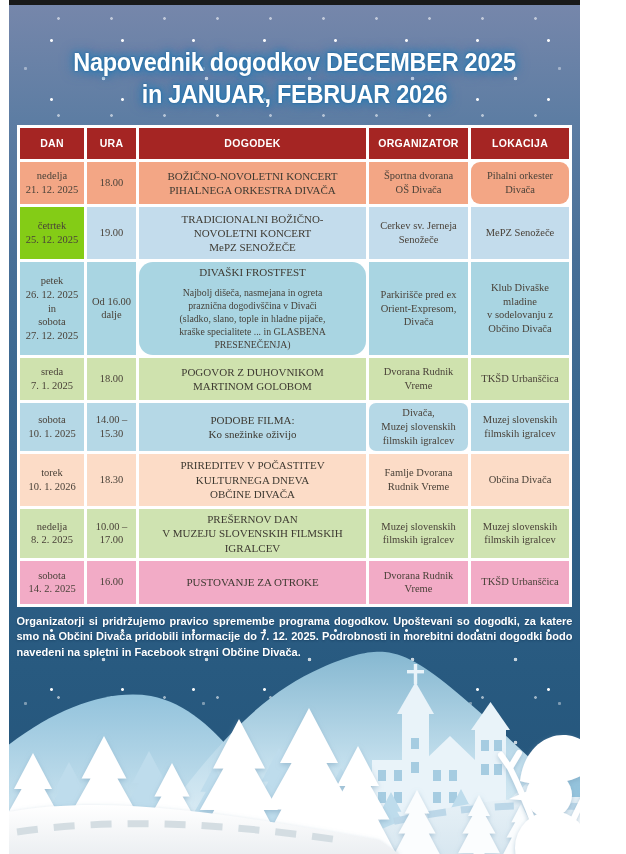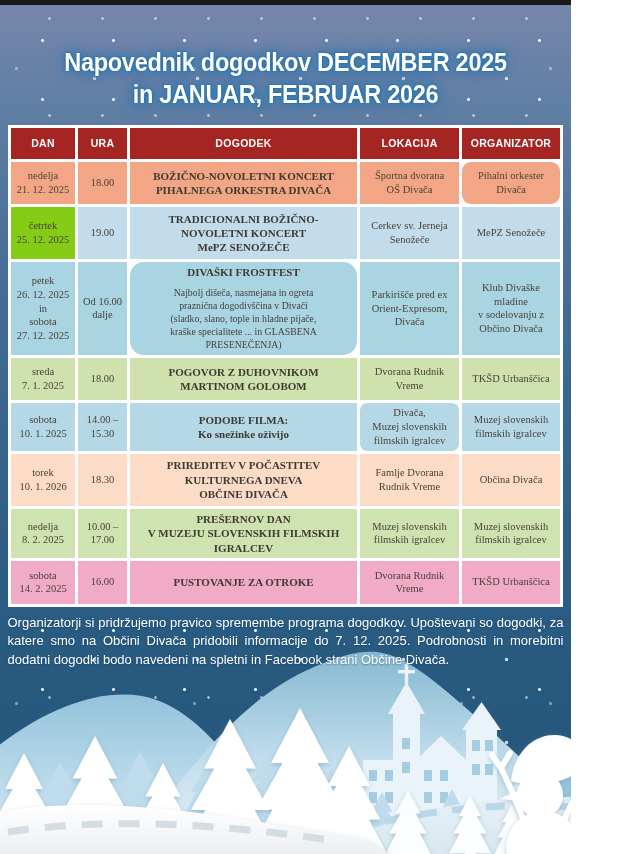--- a/index.html
+++ b/index.html
@@ -1,19 +1,20 @@
 <!DOCTYPE html>
 <html style="--header-bg: #a52523;"><head>
 <meta charset="utf-8">
 <style>
   html,body{margin:0;padding:0;}
   .page{
     position:relative;width:571px;height:854px;overflow:hidden;
     font-family:"Liberation Sans",sans-serif;
     background:linear-gradient(180deg,#7787ab 0%,#5d7da3 14%,#486f97 30%,#3a678f 46%,#2f5f87 62%,#285a80 78%,#24547a 100%);
+    margin-left:9px;
   }
   .topbar{position:absolute;top:0;left:0;width:100%;height:5px;background:#191919;z-index:9;}
   
   .snow{
     position:absolute;inset:0;z-index:1;pointer-events:none;
     background-image:
       radial-gradient(circle,rgba(255,255,255,.95) 1.1px,transparent 1.8px),
       radial-gradient(circle,rgba(255,255,255,.75) 1.4px,transparent 2.1px),
       radial-gradient(circle,rgba(255,255,255,.55) 1px,transparent 1.7px),
       radial-gradient(circle,rgba(255,255,255,.4) 1.2px,transparent 2px);
@@ -39,30 +40,30 @@
     display:flex;flex-direction:column;align-items:center;justify-content:center;
     text-align:center;padding:3px 4px;white-space:pre-line;
     font-family:"Liberation Serif","DejaVu Serif",serif;
     font-size:10.5px;line-height:1.3;color:#4a4239;
   }
   .th{
     background:var(--header-bg,#a52523);color:#fff;min-height:25px;
     font-family:"Liberation Sans",sans-serif;font-weight:bold;
     font-size:10.5px;letter-spacing:.3px;white-space:nowrap;
   }
-  .event-title{font-weight:bold;color:#3e3a32;font-size:11px;line-height:1.3;white-space:pre-line;}
+  .event-title{font-weight:normal;color:#3e3a32;font-size:11px;line-height:1.3;white-space:pre-line;}
   .event-desc{font-size:9.8px;line-height:1.32;margin-top:8px;color:#453f37;white-space:pre-line;}
   .event-desc:empty{display:none;margin:0;}
   .r1{min-height:42px;}.r2{min-height:52px;}.r3{min-height:92px;}
   .r4{min-height:42px;}.r5{min-height:48px;}.r6{min-height:52px;}
   .r7{min-height:48px;}.r8{min-height:43px;}
   
   .footer{
-    width:556px;margin:7px auto 0;color:#fff;font-weight:normal;
-    font-size:13px;line-height:1.42;text-align:justify;
+    width:556px;margin:7px auto 0;color:#fff;font-weight:bold;
+    font-size:11px;line-height:1.42;text-align:justify;
     text-shadow:0 1px 2px rgba(10,45,75,.45);
   }
 </style>
 </head>
 <body>
 
 <div class="page">
   <div class="topbar"></div>
   <div class="snow"></div>
 
@@ -194,22 +195,22 @@
     <div class="title">
       <div>Napovednik dogodkov DECEMBER 2025</div>
       <div>in JANUAR, FEBRUAR 2026</div>
     </div>
 
     <div class="tbl">
       <div class="row">
         <div class="cell th">DAN</div>
         <div class="cell th">URA</div>
         <div class="cell th">DOGODEK</div>
+        <div class="cell th">ORGANIZATOR</div>
         <div class="cell th">LOKACIJA</div>
-        <div class="cell th">ORGANIZATOR</div>
       </div>
 
       <div class="row r1">
         <div class="cell" style="background: rgb(243, 166, 133);">nedelja
 21. 12. 2025</div>
         <div class="cell" style="background: rgb(243, 166, 133);">18.00</div>
         <div class="cell" style="background: rgb(243, 166, 133);"><span class="event-title">BOŽIČNO-NOVOLETNI KONCERT
 PIHALNEGA ORKESTRA DIVAČA</span></div>
         <div class="cell" style="background: rgb(243, 166, 133);">Športna dvorana
 OŠ Divača</div>

